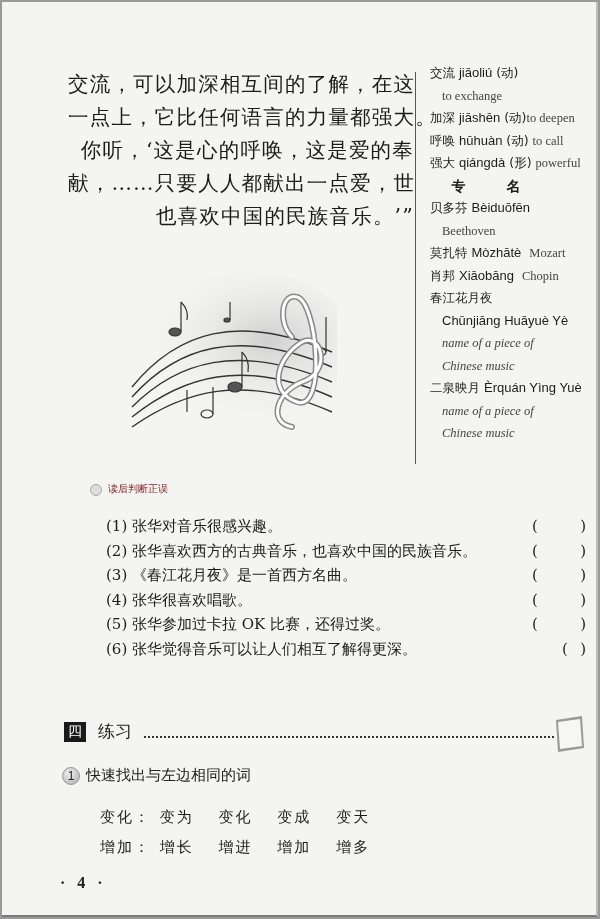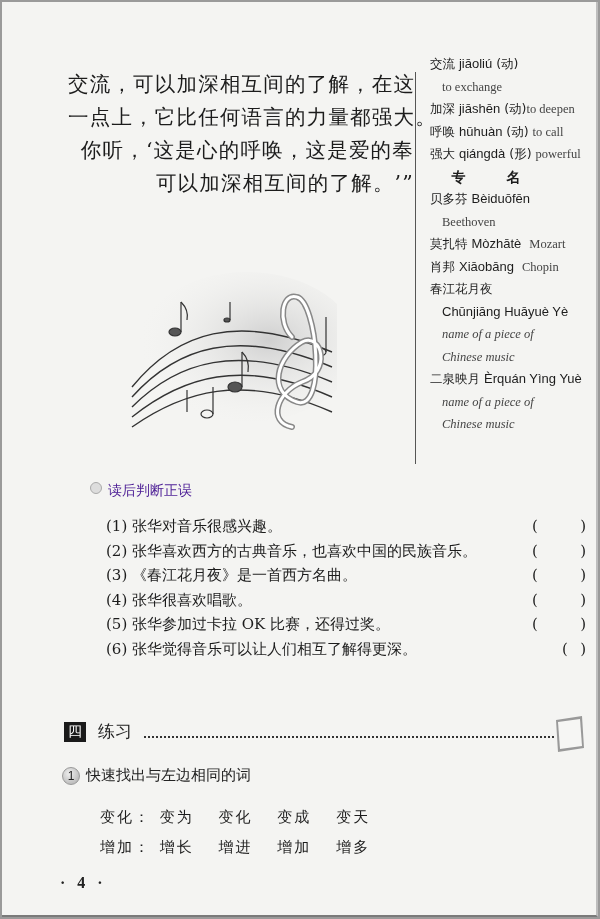--- a/index.html
+++ b/index.html
@@ -21,37 +21,37 @@
     font-family:"DejaVu Serif", serif;
     color:#1c1c1c;
     text-align:right;
   }
   .main-text div { white-space:nowrap; }
   .vocab-divider {
     position:absolute; left:413px; top:70px; width:1px; height:392px;
     background:#555;
   }
   .vocab {
-    position:absolute; left:428px; top:51px; width:170px;
+    position:absolute; left:428px; top:60px; width:170px;
     font-size:12.5px; color:#1c1c1c;
   }
   .vocab .row { height:22.5px; line-height:22.5px; white-space:nowrap; }
   .vocab .zh { font-family:"DejaVu Sans", sans-serif; font-size:12.5px; }
   .vocab .py { font-family:"Liberation Sans", sans-serif; font-size:13px; }
   .vocab .en { font-family:"Liberation Serif", serif; font-size:12.5px; color:#444;text-align:center; }
   .vocab .en-it { font-family:"Liberation Serif", serif; font-style:italic; font-size:12.5px; color:#444;text-align:center; }
   .vocab .indent { padding-left:12px; }
   .vocab .heading { text-align:center; font-family:"DejaVu Sans", sans-serif; font-weight:bold; font-size:14px; letter-spacing:18px; padding-right:40px;}
   .illustration {
     position:absolute; left:125px; top:270px; width:210px; height:165px;
   }
   .exercise-head {
     position:absolute; left:88px; top:480px;
-    font-family:"DejaVu Sans", sans-serif; font-size:14px; color:#4c1d95;
-    display:flex; align-items:flex-start; gap:6px;
+    font-family:"DejaVu Sans", sans-serif; font-size:10px; color:#7f1d1d;
+    display:flex; align-items:flex-end; gap:6px;
   }
   .circle-bullet {
     width:10px; height:10px; border-radius:50%;
     border:1.5px solid #aaa; background:#ddd; display:inline-block;
   }
   .tf-list {
     position:absolute; left:104px; top:512px; width:480px;
     font-family:"DejaVu Serif", serif; font-size:15px; color:#1c1c1c;
   }
   .tf-row { height:24.6px; line-height:24.6px; position:relative; white-space:nowrap; }
@@ -103,21 +103,22 @@
 </style>
 </head>
 <body>
 
 <div class="page">
 
   <div class="main-text">
     <div>交流，可以加深相互间的了解，在这</div>
     <div>一点上，它比任何语言的力量都强大。</div>
     <div>你听，‘这是心的呼唤，这是爱的奉</div>
-    <div>可以加深相互间的了解。’”</div>
+    <div>献，……只要人人都献出一点爱，世</div>
+    <div>也喜欢中国的民族音乐。’”</div>
   </div>
 
   <div class="vocab-divider"></div>
 
   <div class="vocab">
     <div class="row">
       <span class="zh">交流</span>
       <span class="py">jiāoliú</span>
       <span class="zh">(动)</span>
     </div>

